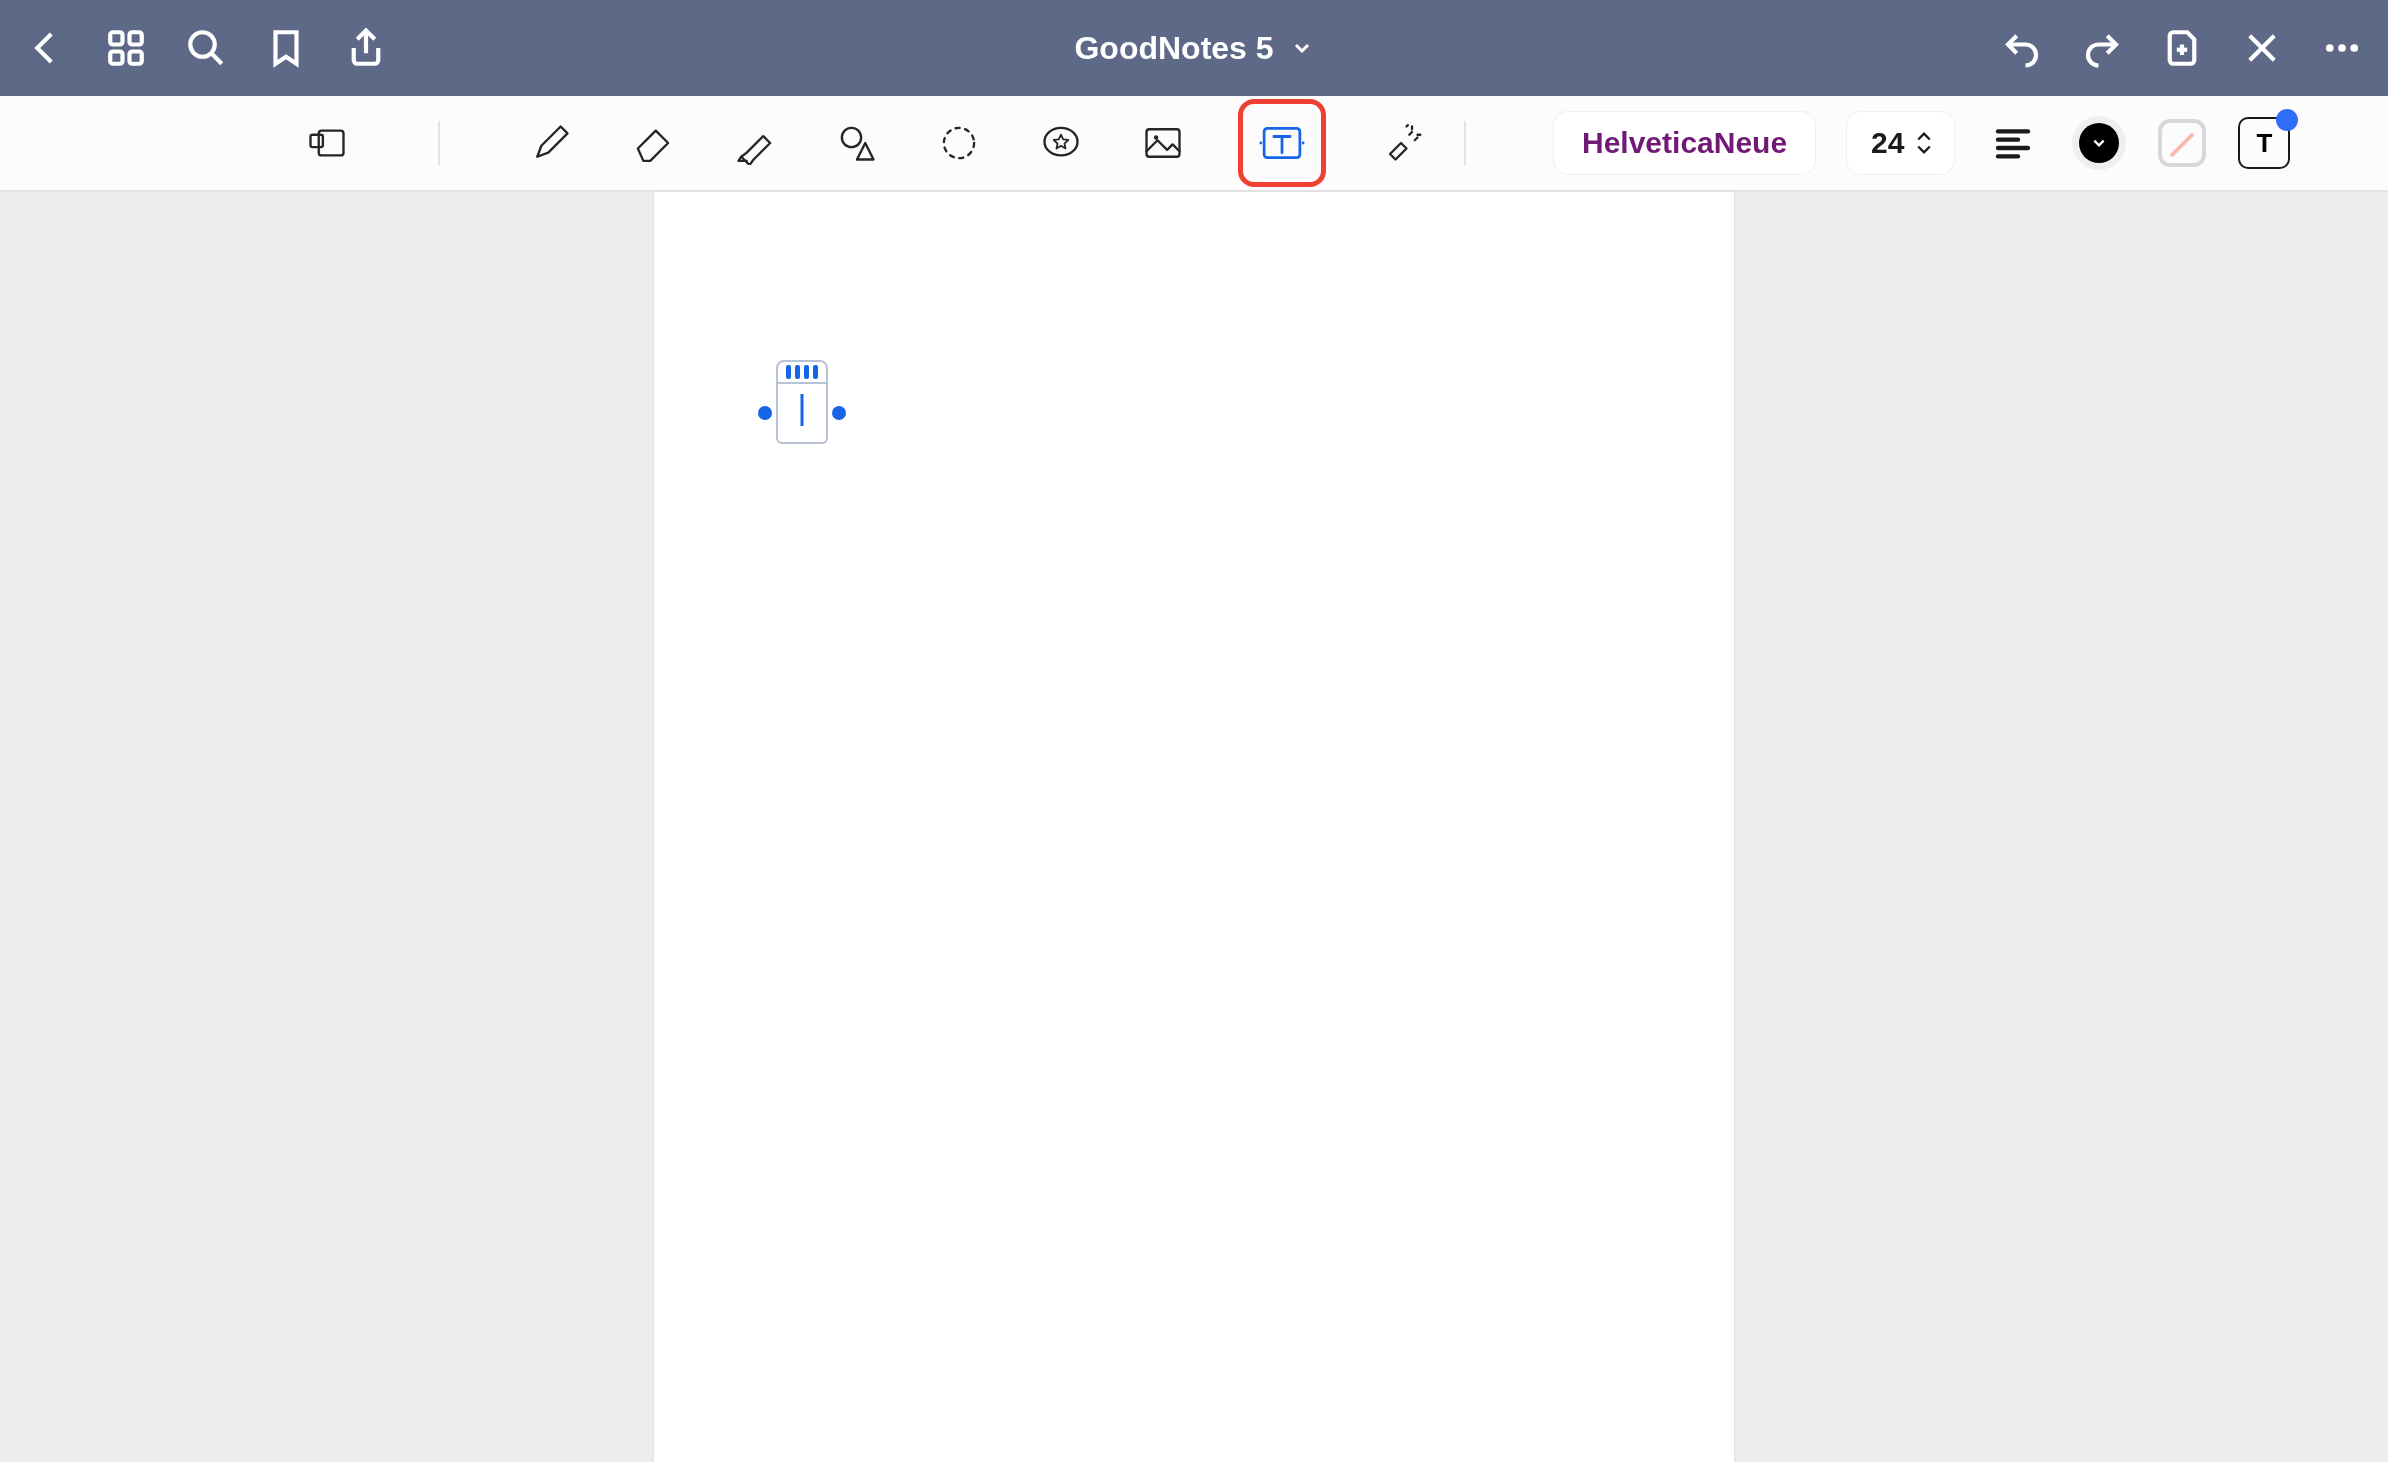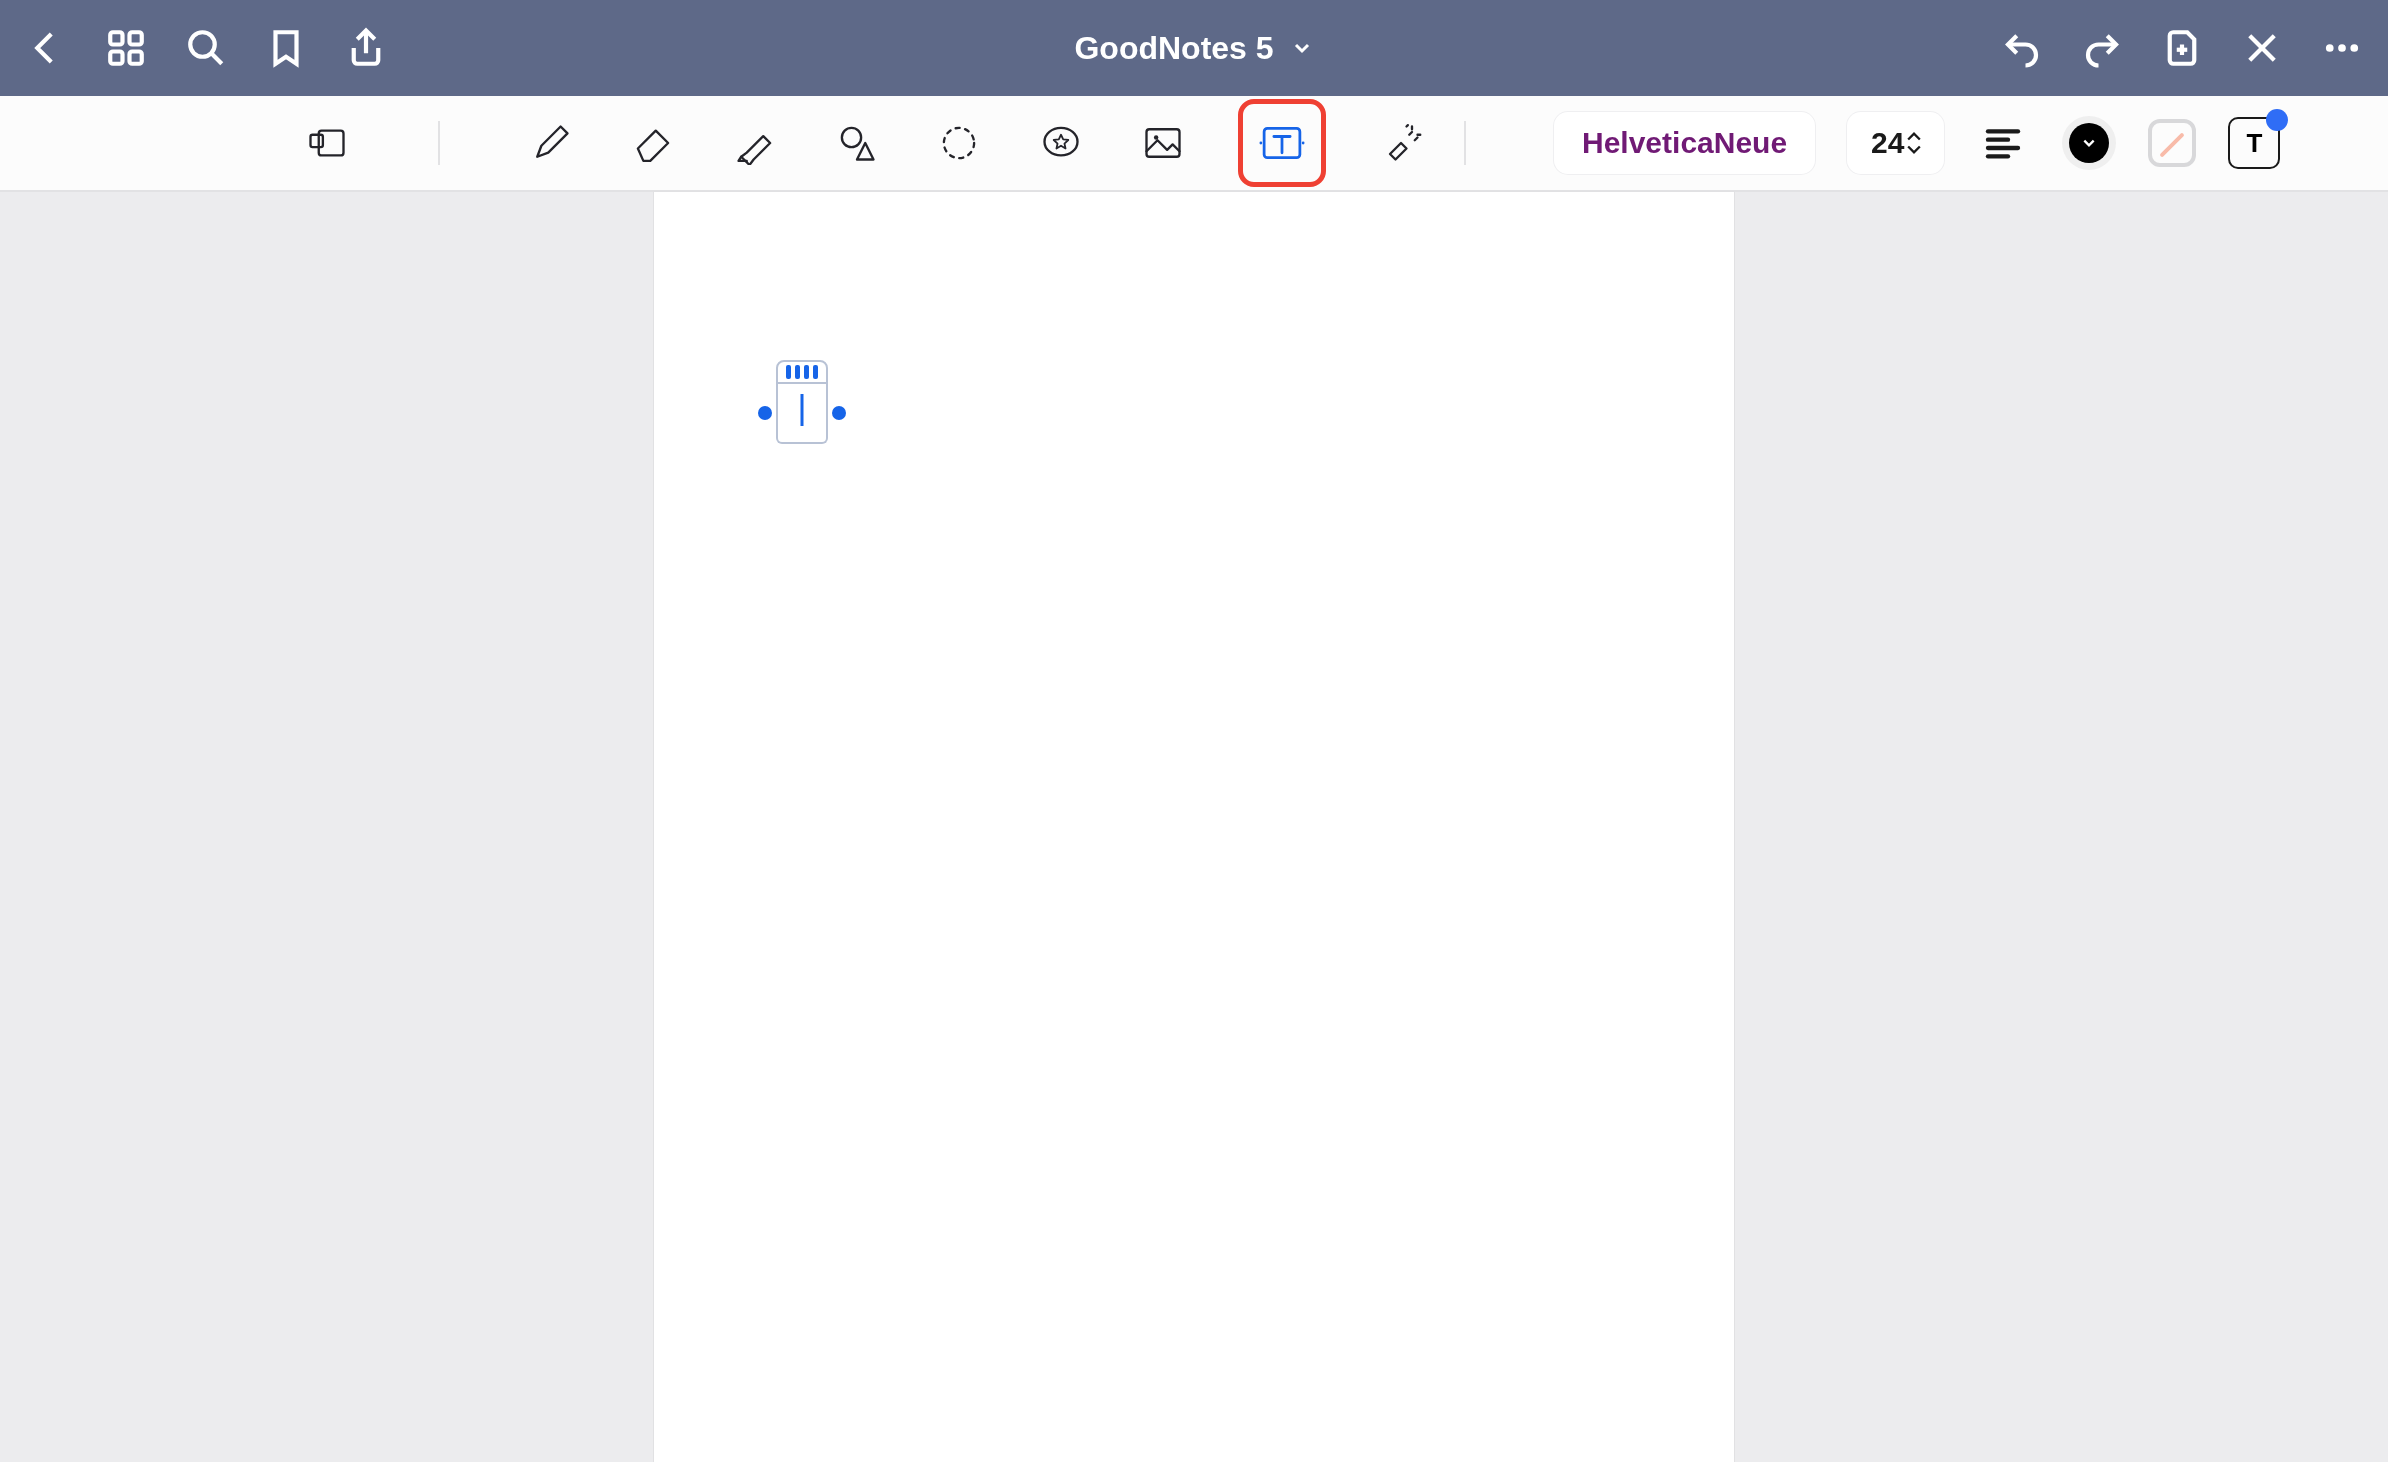--- a/index.html
+++ b/index.html
@@ -46,21 +46,21 @@
 
     .font-pill {
       background:#fff; border-radius:14px; padding: 14px 28px;
       font-size: 30px; font-weight: 700; color:#701a75;
       box-shadow: 0 0 0 1px #efeff1;
     }
     .size-pill {
       background:#fff; border-radius:14px; padding: 14px 20px 14px 24px;
       font-size: 30px; font-weight: 700; color:#1a1a1a;
       box-shadow: 0 0 0 1px #efeff1;
-      display:flex;align-items:center;gap:0;
+      display:flex;align-items:center;gap:10px;
     }
     .size-pill svg{width:20px;height:28px;stroke:#1a1a1a;stroke-width:2;fill:none;}
 
     .align-btn svg{width:40px;height:40px;stroke:#1a1a1a;stroke-width:2.6;fill:none;}
     .color-swatch{width:54px;height:54px;border-radius:50%;background:#efefef;display:flex;align-items:center;justify-content:center;}
     .color-swatch .inner{width:40px;height:40px;border-radius:50%;background:#000;display:flex;align-items:center;justify-content:center;}
     .color-swatch .inner svg{width:14px;height:14px;stroke:#fff;stroke-width:2;fill:none;}
 
     .bg-swatch{width:48px;height:48px;border-radius:12px;border:4px solid #d8d8da;position:relative;}
     .bg-swatch::after{content:"";position:absolute;left:4px;right:4px;top:50%;height:4px;background:#f8bba9;transform:rotate(-45deg);border-radius:4px;}

